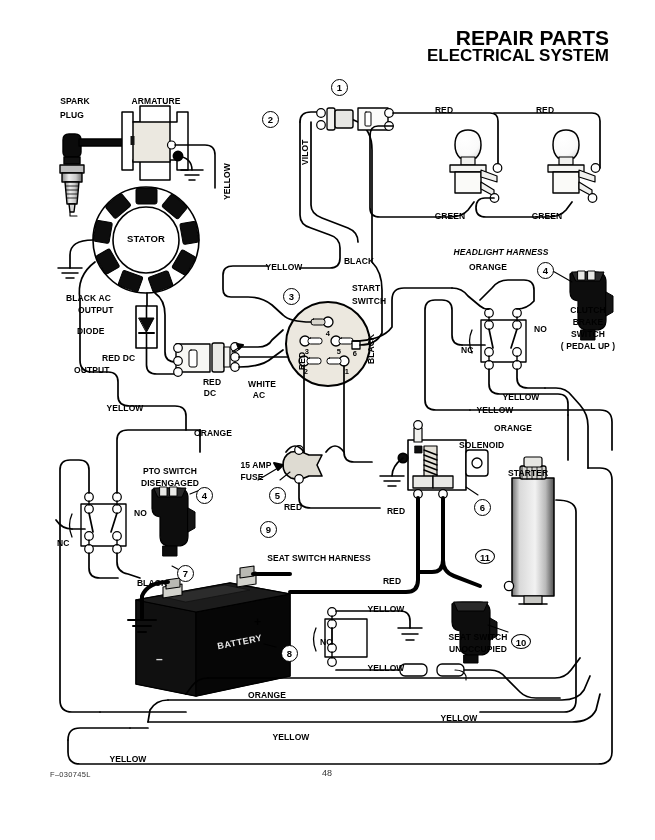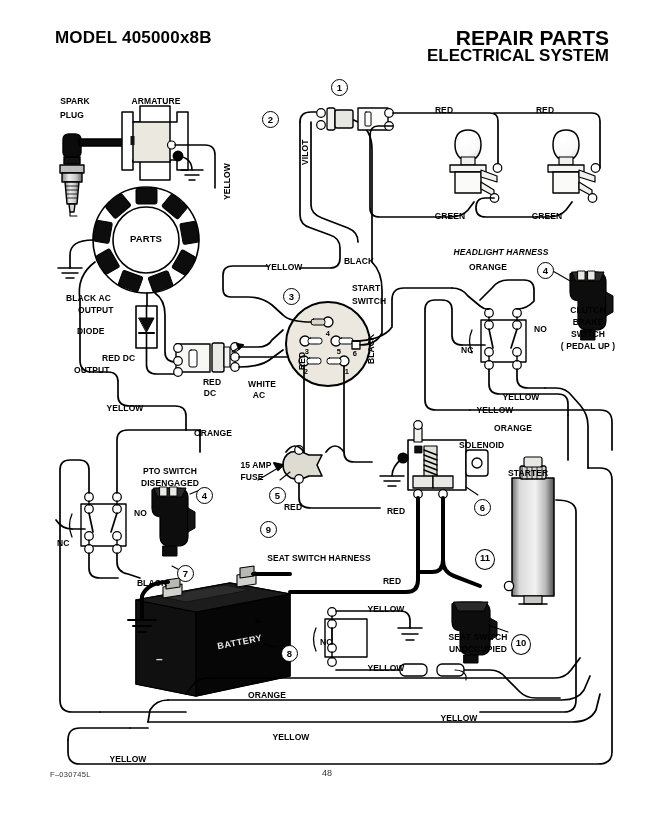--- a/index.html
+++ b/index.html
@@ -89,28 +89,27 @@
     border: 1.3px solid #000;
     border-radius: 50%;
     background: #fff;
     font-size: 9.5px;
     font-weight: bold;
     color: #000;
     text-align: center;
     line-height: 15px;
     box-sizing: border-box;
   }
-  .callout.w2 { width: 20px; height: 21px; border-radius: 50%; line-height: 15px; }
+  .callout.w2 { width: 20px; height: 15px; border-radius: 50%; line-height: 15px; }
 </style>
 </head>
 <body>
 
 <div id="page">
 
-  <div class="hdr" id="model-title">MODEL 405000x8B</div>
   <div class="hdr" id="repair-parts-title">REPAIR PARTS</div>
   <div class="hdr" id="electrical-system-title">ELECTRICAL SYSTEM</div>
 
   <svg id="diagram-svg" viewBox="0 0 655 840">
     <defs>
       <linearGradient id="gradStarter" x1="0" y1="0" x2="1" y2="0">
         <stop offset="0%" stop-color="#6f6f6f"></stop>
         <stop offset="18%" stop-color="#d9d9d9"></stop>
         <stop offset="55%" stop-color="#f2f2f2"></stop>
         <stop offset="80%" stop-color="#b9b9b9"></stop>
@@ -557,21 +556,21 @@
       </g>
 
     </g>
   </svg>
 
   <div class="lbl ctr" style="left:75px; top:96px;">SPARK</div>
   <div class="lbl ctr" style="left:72px; top:110px;">PLUG</div>
 
   <div class="lbl ctr" style="left:156px; top:96px;">ARMATURE</div>
 
-  <div class="lbl ctr big" style="left:146px; top:234px;">PARTS</div>
+  <div class="lbl ctr big" style="left:146px; top:234px;">STATOR</div>
 
   <div class="lbl" style="left:66px; top:293px;">BLACK AC</div>
   <div class="lbl" style="left:78px; top:305px;">OUTPUT</div>
   <div class="lbl" style="left:77px; top:326px;">DIODE</div>
   <div class="lbl" style="left:78px; top:353px;padding-left:24px;">RED DC</div>
   <div class="lbl" style="left:74px; top:365px;">OUTPUT</div>
 
   <div class="lbl ctr" style="left:212px; top:377px;">RED</div>
   <div class="lbl ctr" style="left:210px; top:388px;">DC</div>
 

